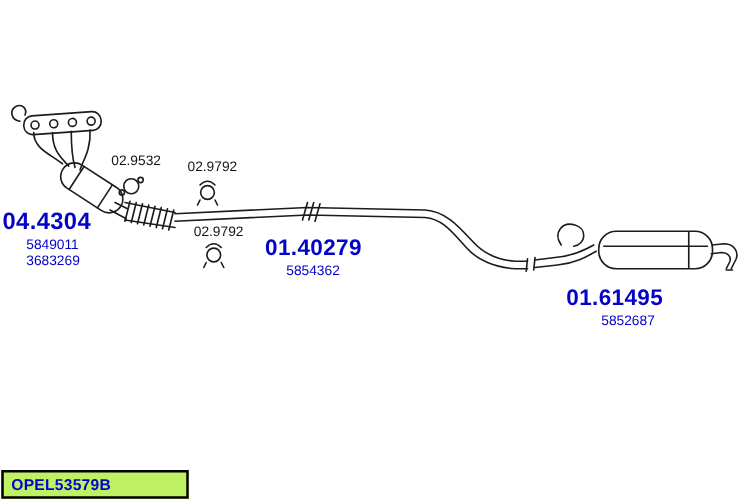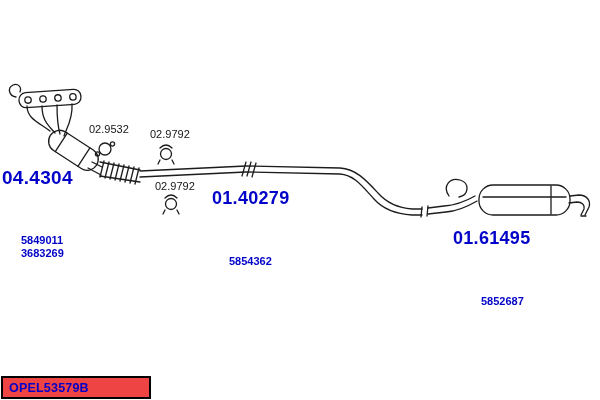--- a/index.html
+++ b/index.html
@@ -8,38 +8,37 @@
     background:#ffffff;
     font-family:"Liberation Sans", sans-serif;
   }
   .abs{position:absolute;white-space:nowrap;line-height:1;}
   .big{
     font-size:18px;font-weight:700;letter-spacing:.3px;
     color:var(--part-number-blue,#0202c8);
   }
   .big.xl{font-size:19px;}
   .ref{
-    font-size:11px;font-weight:700;
+    font-size:11px;font-weight:400;
     color:var(--part-number-blue,#0202c8);
-    margin-top:44px;
   }
   .code{
     font-size:11px;font-weight:400;
     color:var(--small-code-black,#141414);
   }
   #diagram{position:absolute;left:0;top:0;}
   #diagram .ink{
     stroke:var(--line-black,#1c1c1c);
     fill:none;stroke-width:1.3;
     stroke-linecap:round;stroke-linejoin:round;
   }
   #codebox{
     position:absolute;left:1px;top:376px;width:150px;height:23px;
     box-sizing:border-box;border:2px solid #000;
-    display:flex;align-items:center;padding-left:6px;background:#ef4444;
+    display:flex;align-items:center;padding-left:6px;background:#bef264;
   }
   .codebox-text{
     font-size:12.5px;font-weight:700;letter-spacing:.2px;
     color:var(--part-number-blue,#0202c8);
   }
 </style>
 </head>
 <body>
 
 <svg id="diagram" viewBox="0 0 600 400" width="600" height="400">

